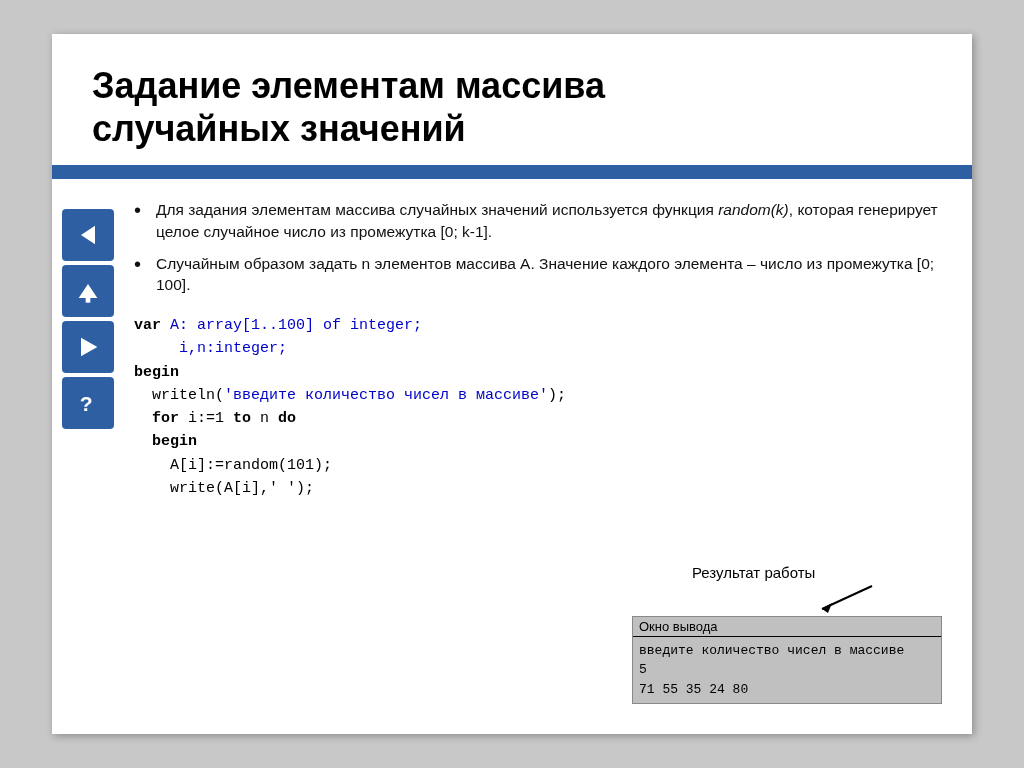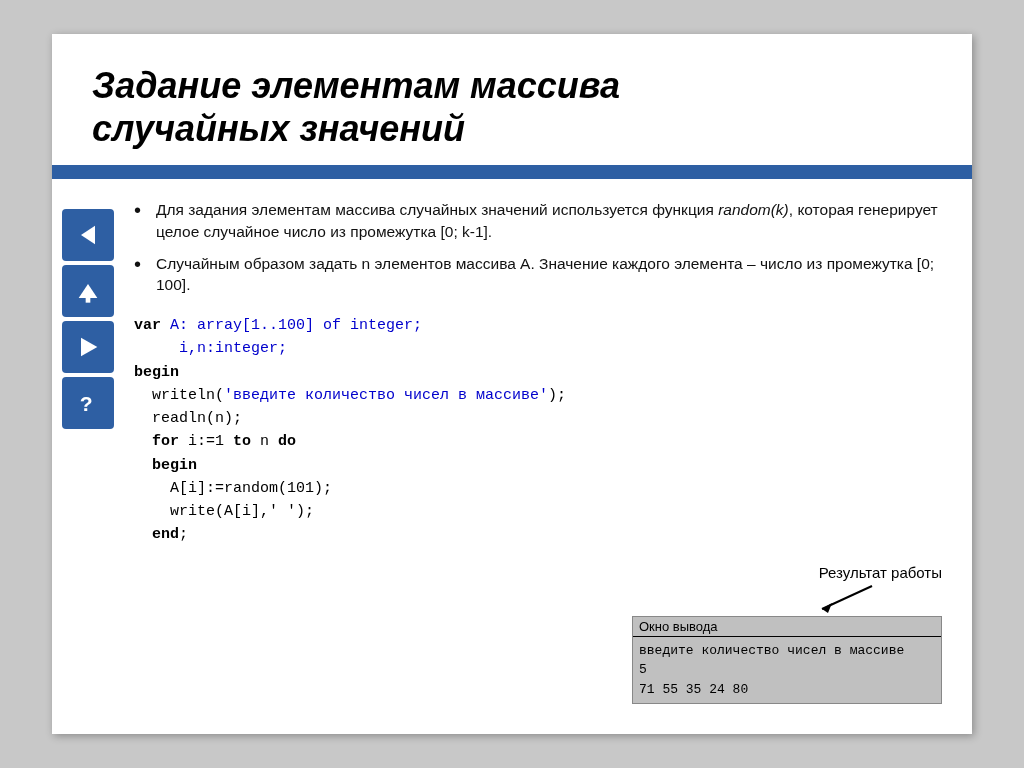--- a/index.html
+++ b/index.html
@@ -26,21 +26,20 @@
 
     .title-area {
       padding: 30px 40px 15px 40px;
     }
 
     .title-text {
       font-size: 36px;
       font-weight: bold;
       color: #000000;
       line-height: 1.2;
-      font-style: italic;
     }
 
     .blue-bar {
       width: 100%;
       height: 14px;
       background: #2e5fa3;
       margin-bottom: 20px;
     }
 
     .content-area {
@@ -139,21 +138,21 @@
     .code-result-area {
       position: absolute;
       right: 30px;
       bottom: 30px;
       width: 310px;
     }
 
     .result-label {
       font-size: 15px;
       color: #000;
-      text-align: right;
+      text-align: left;
       margin-bottom: 5px;
       margin-left: 60px;
     }
 
     .arrow-area {
       position: relative;
       height: 30px;
     }
 
     .arrow-svg {
@@ -233,26 +232,24 @@
         <li>
           Случайным образом задать n элементов массива А. Значение каждого элемента – число из промежутка [0; 100].
         </li>
       </ul>
 
       <div class="code-block">
         <div><span class="kw">var</span> <span class="blue">A: array[1..100] </span><span class="blue">of</span><span class="blue"> integer;</span></div>
         <div>&nbsp;&nbsp;&nbsp;&nbsp; <span class="blue">i,n:integer;</span></div>
         <div><span class="kw">begin</span></div>
         <div>&nbsp;&nbsp;writeln(<span class="string">'введите количество чисел в массиве'</span>);</div>
-        <div>&nbsp;&nbsp;readln(n);</div>
         <div>&nbsp;&nbsp;<span class="kw">for</span> i:=1 <span class="kw">to</span> n <span class="kw">do</span></div>
         <div>&nbsp;&nbsp;<span class="kw">begin</span></div>
         <div>&nbsp;&nbsp;&nbsp;&nbsp;A[i]:=random(101);</div>
         <div>&nbsp;&nbsp;&nbsp;&nbsp;write(A[i],' ');</div>
-        <div>&nbsp;&nbsp;<span class="kw">end</span>;</div>
       </div>
 
       <div class="code-result-area">
         <div class="result-label">Результат работы</div>
         <div class="arrow-area">
           <svg class="arrow-svg" width="80" height="35">
             <line x1="70" y1="5" x2="20" y2="28" stroke="#000" stroke-width="2"></line>
             <polygon points="20,28 30,22 26,32" fill="#000"></polygon>
           </svg>
         </div>

